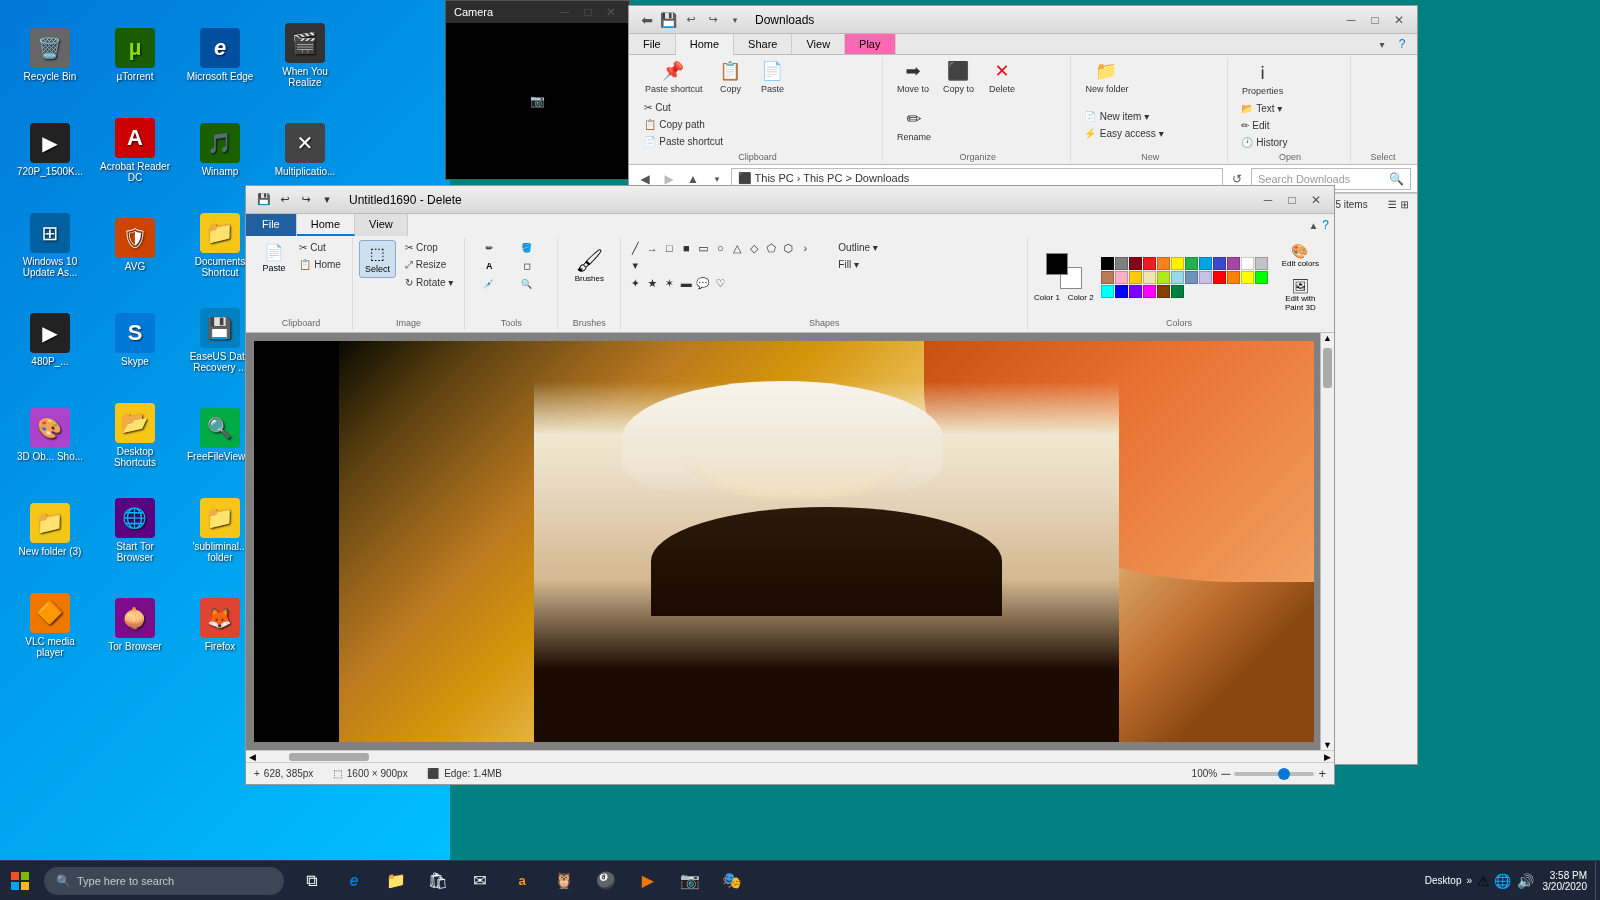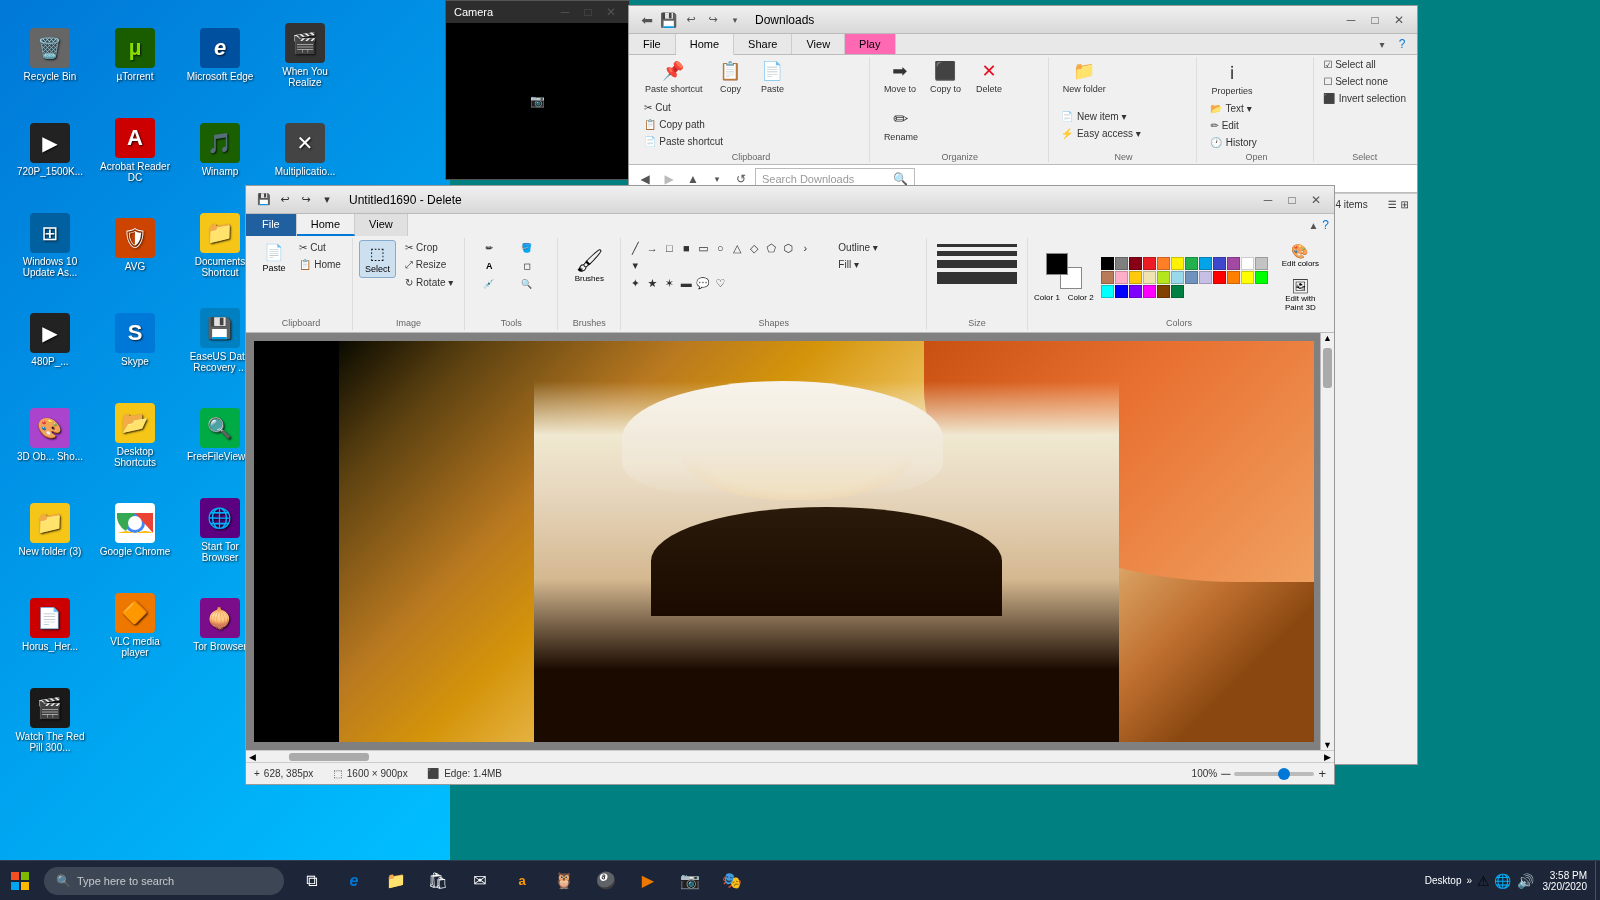--- a/index.html
+++ b/index.html
@@ -713,33 +713,20 @@
   </div>
   <div class="desktop-icon">
     <div class="icon-img" style="background:#ee7700;">♻</div>
     <span>Recuva</span>
   </div>
   <div class="desktop-icon">
     <div class="icon-img" style="background:#f5c518;font-size:22px;">📁</div>
     <span>New folder (3)</span>
   </div>
   <div class="desktop-icon">
-    <div class="icon-img" style="background:white;overflow:hidden;">
-      <svg width="36" height="36" viewBox="0 0 36 36">
-        <circle cx="18" cy="18" r="18" fill="#fff"></circle>
-        <circle cx="18" cy="18" r="10" fill="#4285F4"></circle>
-        <path d="M18 8 L36 8 A18 18 0 0 1 36 28 Z" fill="#EA4335"></path>
-        <path d="M18 8 L0 8 A18 18 0 0 0 9 26 Z" fill="#34A853"></path>
-        <path d="M9 26 L18 28 L27 26 A18 18 0 0 1 36 28 L0 28 Z" fill="#FBBC04"></path>
-        <circle cx="18" cy="18" r="7" fill="white"></circle>
-      </svg>
-    </div>
-    <span>Google Chrome</span>
-  </div>
-  <div class="desktop-icon">
     <div class="icon-img" style="background:#5a0080;">🌐</div>
     <span>Start Tor Browser</span>
   </div>
   <div class="desktop-icon">
     <div class="icon-img" style="background:#f5c518;font-size:22px;">📁</div>
     <span>'subliminal... folder</span>
   </div>
   <div class="desktop-icon">
     <div class="icon-img" style="background:#cc0000;">📄</div>
     <span>Horus_Her...</span>
@@ -880,37 +867,37 @@
           <div style="display:flex;flex-direction:column;gap:2px;">
             <div class="ribbon-btn-small">📂 Text ▾</div>
             <div class="ribbon-btn-small">✏ Edit</div>
             <div class="ribbon-btn-small">🕐 History</div>
           </div>
         </div>
         <div class="ribbon-group-label">Open</div>
       </div>
 
       <div class="ribbon-group" style="border-right:none;">
-        <div class="ribbon-group-content">
-          <div style="display:flex;flex-direction:column;gap:2px;">
-            <div class="ribbon-btn-small">☑ Select all</div>
-            <div class="ribbon-btn-small">☐ Select none</div>
-            <div class="ribbon-btn-small">⬛ Invert selection</div>
-          </div>
-        </div>
         <div class="ribbon-group-label">Select</div>
       </div>
     </div>
   </div>
 
   <div class="explorer-addressbar">
     <div class="nav-btn">◀</div>
     <div class="nav-btn" style="color:#bbb;">▶</div>
     <div class="nav-btn">▲</div>
     <div class="nav-btn" style="font-size:9px;">▾</div>
+    <div class="address-box">
+      <span style="color:#333;">
+        <span>⬛ This PC</span>
+        <span> › </span>
+        <span>This PC &gt; Downloads</span>
+      </span>
+    </div>
     <div class="nav-btn">↺</div>
     <div class="search-box">
       <span>Search Downloads</span>
       <span style="margin-left:auto;font-size:12px;">🔍</span>
     </div>
   </div>
 
   <div class="explorer-body">
 
     <div class="explorer-sidebar">
@@ -975,21 +962,21 @@
 
         <div class="vscrollbar">
           <div style="font-size:10px;text-align:center;color:#888;cursor:pointer;padding:2px;">▲</div>
           <div class="vscrollbar-thumb"></div>
           <div style="font-size:10px;text-align:center;color:#888;cursor:pointer;padding:2px;margin-top:auto;">▼</div>
         </div>
       </div>
     </div>
 
     <div class="explorer-statusbar">
-      <span>4 items</span>
+      <span>5 items</span>
       <div style="margin-left:auto;display:flex;gap:4px;">
         <div style="cursor:pointer;">☰</div>
         <div style="cursor:pointer;">⊞</div>
       </div>
     </div>
   </div>
 </div>
 
 <div id="paint-window">
 
@@ -1105,31 +1092,20 @@
             </div>
           </div>
           <div style="display:flex;flex-direction:column;gap:2px;margin-left:4px;">
             <div class="ribbon-btn-small">Outline ▾</div>
             <div class="ribbon-btn-small">Fill ▾</div>
           </div>
         </div>
         <div class="paint-group-label">Shapes</div>
       </div>
 
-      <div class="paint-group">
-        <div class="paint-group-content">
-          <div style="display:flex;flex-direction:column;gap:4px;padding:4px;">
-            <div style="width:80px;height:3px;background:#333;"></div>
-            <div style="width:80px;height:5px;background:#333;"></div>
-            <div style="width:80px;height:8px;background:#333;"></div>
-            <div style="width:80px;height:12px;background:#333;"></div>
-          </div>
-        </div>
-        <div class="paint-group-label">Size</div>
-      </div>
 
       <div class="paint-group" style="border-right:none;">
         <div class="paint-group-content" style="align-items:center;">
 
           <div style="display:flex;flex-direction:column;align-items:center;margin-right:5px;">
             <div style="position:relative;width:36px;height:36px;margin-bottom:4px;">
               <div style="position:absolute;bottom:0;right:0;width:22px;height:22px;background:white;border:1px solid #888;"></div>
               <div style="position:absolute;top:0;left:0;width:22px;height:22px;background:black;border:1px solid #888;"></div>
             </div>
             <div style="display:flex;gap:8px;">

